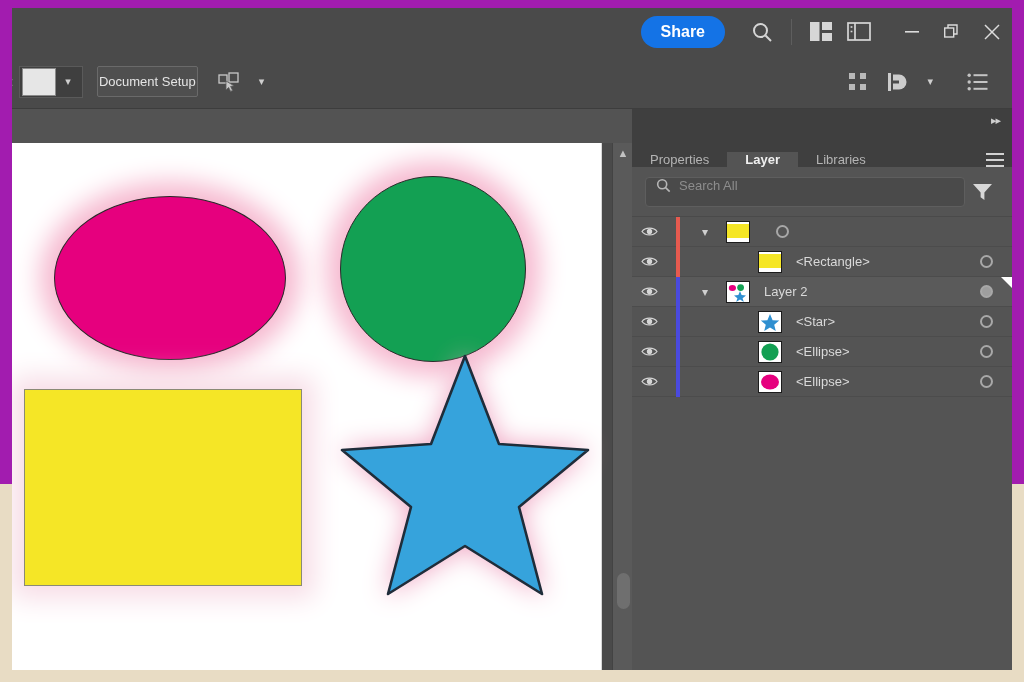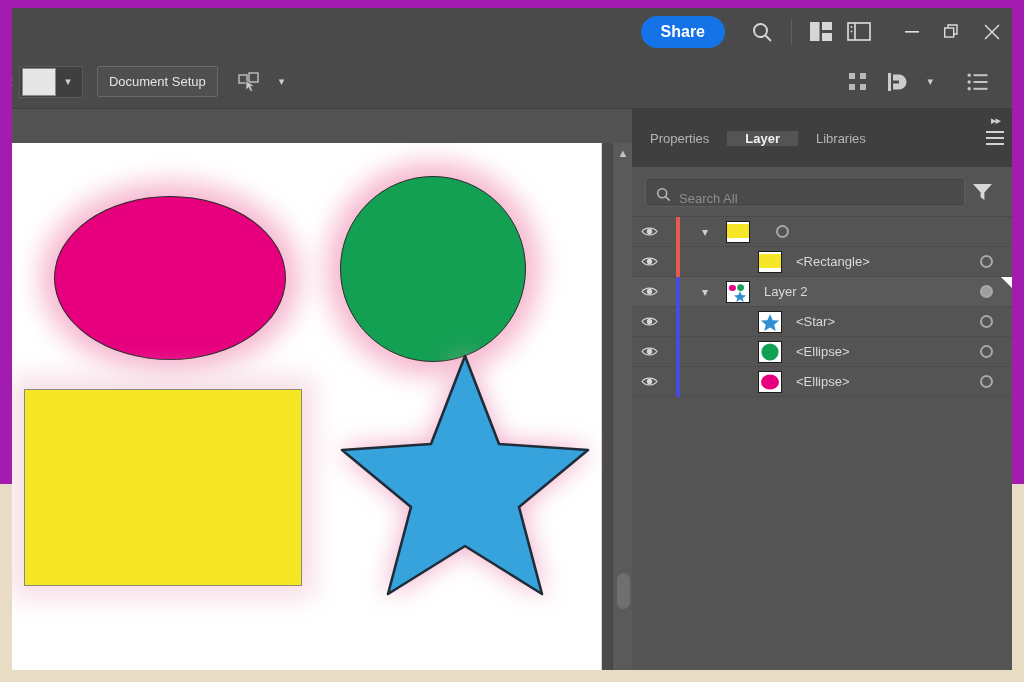--- a/index.html
+++ b/index.html
@@ -50,21 +50,21 @@
   .ctrl-label { color: #c8c8c8; font-size: 12px; margin-left: -2px; }
   .swatch-wrap {
     display: flex; align-items: center; background: #3f3f3f;
     border: 1px solid #5a5a5a; margin-left: 6px; height: 32px; padding: 0 2px;
   }
   .swatch { width: 34px; height: 28px; background: #e6e6e6; border: 1px solid #8a8a8a; }
   .chev { color: #cfcfcf; font-size: 11px; padding: 0 9px; cursor: pointer; }
   .cbtn {
     background: #4f4f4f; border: 1px solid #6a6a6a; color: #e4e4e4;
     font-family: "Liberation Sans", sans-serif; font-size: 13px;
-    padding: 7px 11px; margin-left: 14px; cursor: pointer; border-radius: 2px;
+    padding: 7px 1px; margin-left: 14px; cursor: pointer; border-radius: 2px;
   }
   .ctrl-right { margin-left: auto; display: flex; align-items: center; padding-right: 14px; }
   .ci { width: 40px; height: 40px; display:flex; align-items:center; justify-content:center;
         cursor: pointer; color: #c9c9c9; }
 
   
   .workspace {
     position: absolute; left: 0; top: 101px; width: 1000px; height: 561px;
     background: #535353;
   }
@@ -95,37 +95,37 @@
   .dock {
     position: absolute; right: 0; top: 0; width: 380px; height: 561px;
     background: #454545;
   }
   .dock-top {
     height: 22px; display: flex; align-items: center; justify-content: flex-end;
     padding-right: 12px; background: #3f3f3f;
   }
   .collapse-icon { color: #cfcfcf; font-size: 11px; letter-spacing: -1px; cursor: pointer; }
   .tabrow {
-    height: 36px; background: #3f3f3f; display: flex; align-items: flex-start;
+    height: 36px; background: #3f3f3f; display: flex; align-items: flex-end;
     position: relative;
   }
   .tab {
     padding: 0 18px; display: flex; align-items: center; font-size: 13px;
     color: #b4b4b4; cursor: pointer; background: #3f3f3f;
   }
   .tab.active { background: #545454; color: #f0f0f0; font-weight: bold; }
   .tab-filler { flex: 1; background: #3f3f3f; }
   .hamburger { width: 34px; display:flex; align-items:center; justify-content:center;
                cursor: pointer; }
   .panel-body { background: #545454; height: 503px; position: relative; }
 
   .searchrow { display: flex; align-items: center; padding: 10px 13px 9px 13px; }
   .searchbox {
     flex: 1; height: 30px; background: #4a4a4a; border: 1px solid #5e5e5e;
-    border-radius: 4px; display: flex; align-items: flex-end; padding: 0 10px;
+    border-radius: 4px; display: flex; align-items: flex-start; padding: 0 10px;
   }
   .search-input {
     flex: 1; background: transparent; border: none; outline: none;
     color: #b9b9b9; font-family: "Liberation Sans", sans-serif; font-size: 13px;
     margin-left: 8px;
   }
   .search-input::placeholder { color: #8d8d8d; }
   .filter-icon { width: 34px; display:flex; align-items:center; justify-content:center; cursor:pointer; }
 
   

